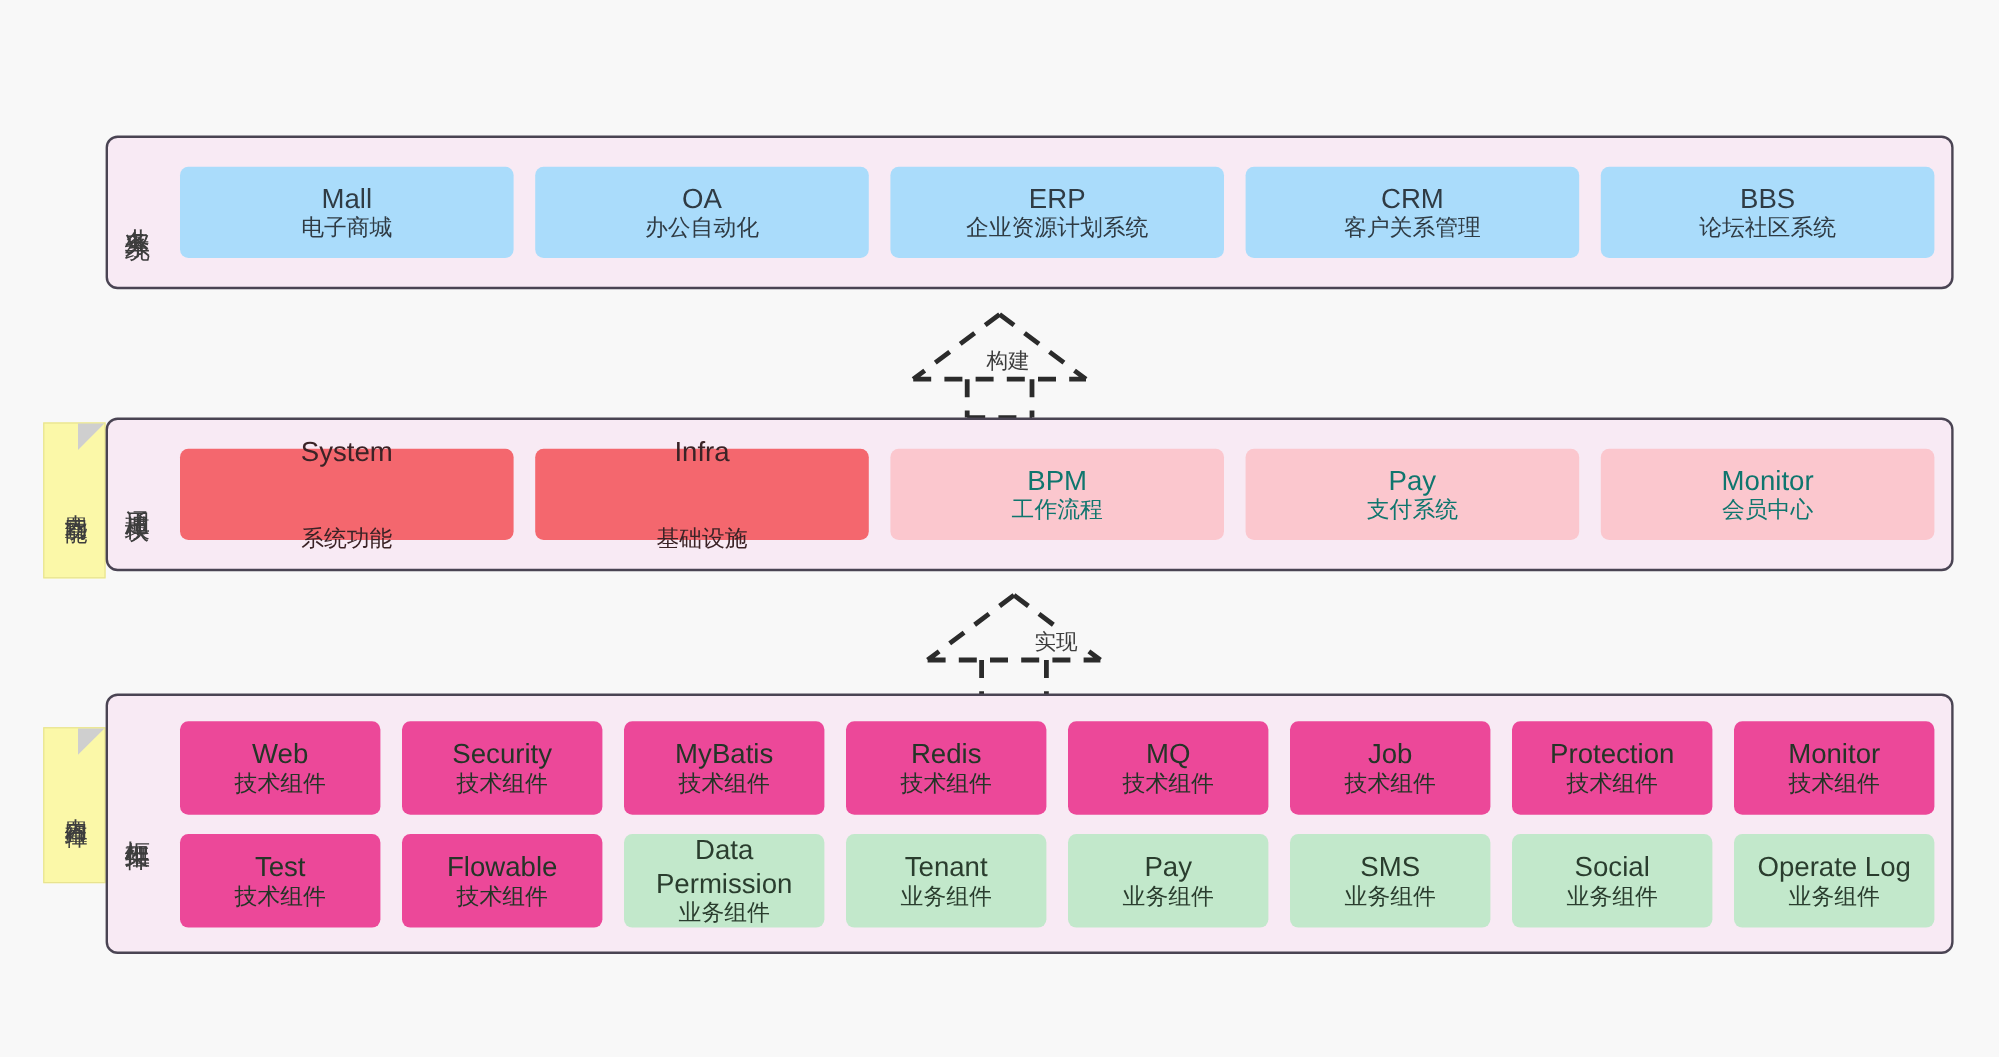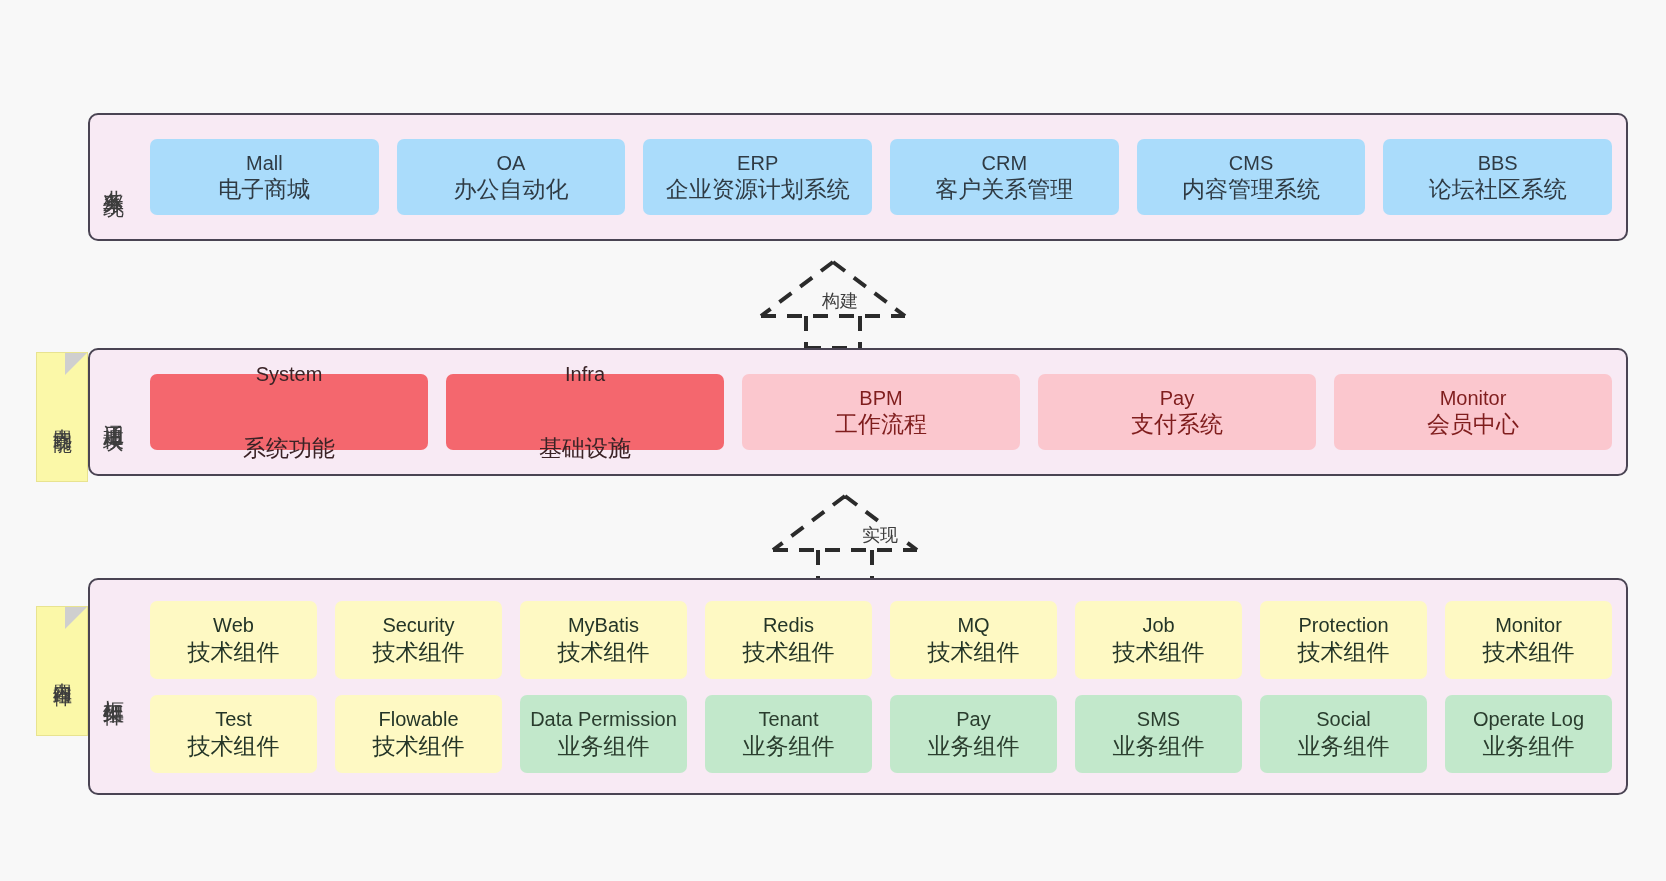--- a/index.html
+++ b/index.html
@@ -57,28 +57,28 @@
     border-radius:7px;
     display:flex;
     flex-direction:column;
     align-items:center;
     justify-content:center;
     text-align:center;
     line-height:1.22;
     box-sizing:border-box;
     padding:4px 6px;
   }
-  .cell .en{font-size:20px;}
-  .cell .cn{font-size:23px;}
+  .cell .en{font-size:23px;}
+  .cell .cn{font-size:19px;}
 
   
   .c-blue      {background:#aadcfb;color:#2f3b44;}
   .c-red       {background:#f4676e;color:#3a2326;gap:48px;}
-  .c-pink      {background:#fbc7ce;color:#7f1d1d;}
-  .c-green     {background:#fef9c3;color:#243527;}
+  .c-pink      {background:#fbc7ce;color:#0f766e;}
+  .c-green     {background:#ec4899;color:#243527;}
   .c-greenlight{background:#c2e8cb;color:#2a3d2e;}
 
   
   #layer-business { left:88px;  top:113px; width:1540px; height:128px; }
   #layer-common   { left:88px;  top:348px; width:1540px; height:128px; }
   #layer-framework{ left:88px;  top:578px; width:1540px; height:217px; }
 
   #layer-business  .cell,
   #layer-common    .cell { height:76px; }
   #layer-framework .cell { height:78px; }
@@ -150,24 +150,20 @@
         </div>
         <div class="cell c-blue">
           <span class="en">ERP</span>
           <span class="cn">企业资源计划系统</span>
         </div>
         <div class="cell c-blue">
           <span class="en">CRM</span>
           <span class="cn">客户关系管理</span>
         </div>
         <div class="cell c-blue">
-          <span class="en">CMS</span>
-          <span class="cn">内容管理系统</span>
-        </div>
-        <div class="cell c-blue">
           <span class="en">BBS</span>
           <span class="cn">论坛社区系统</span>
         </div>
       </div>
     </div>
   </div>
 
   <div class="uml-arrow" id="arrow-build">
     <svg width="150" height="92" viewBox="0 0 150 92">
       <path d="M75 4 L147 58 M75 4 L3 58 M3 58 L147 58" fill="none" stroke="#2b2b2b" stroke-width="4" stroke-dasharray="15,11" stroke-linecap="butt"></path>

